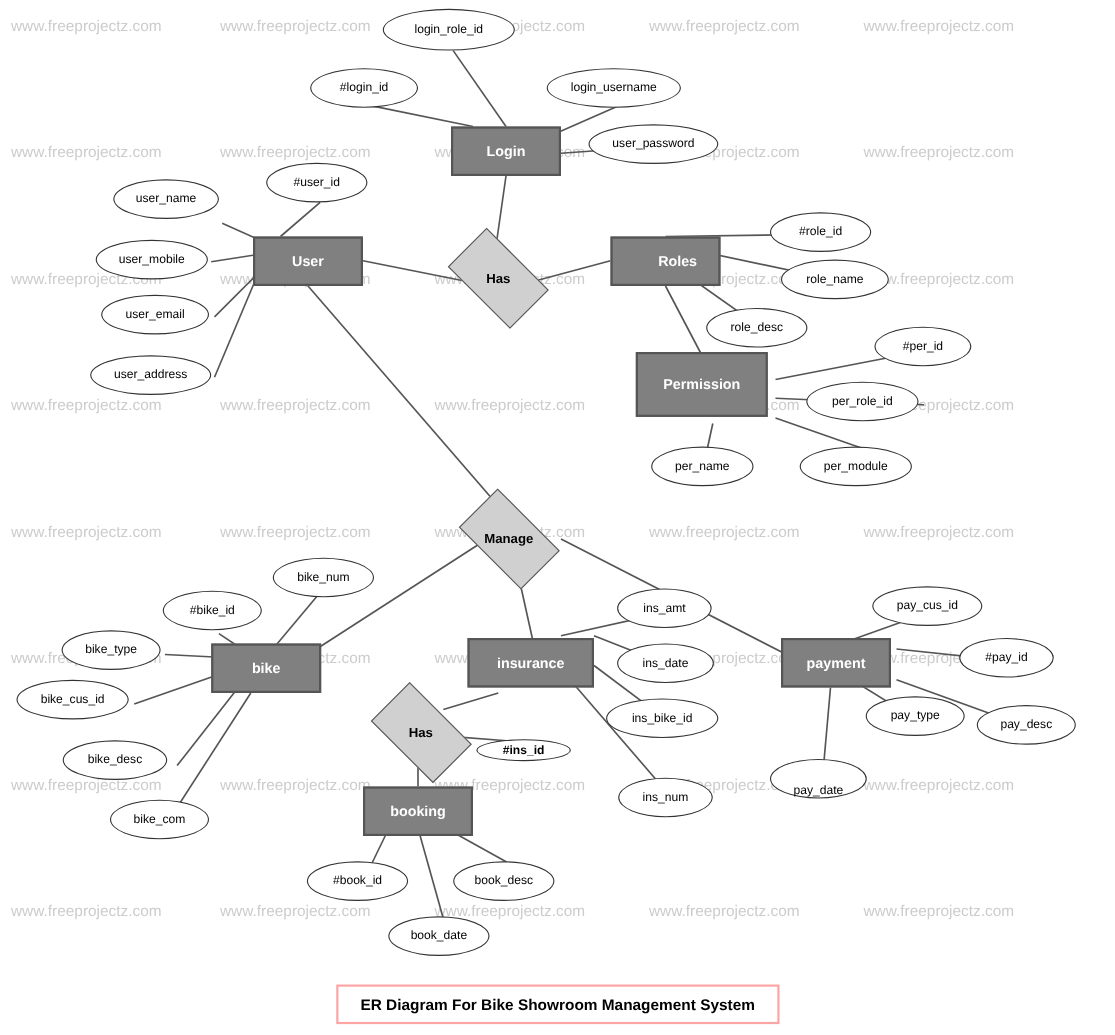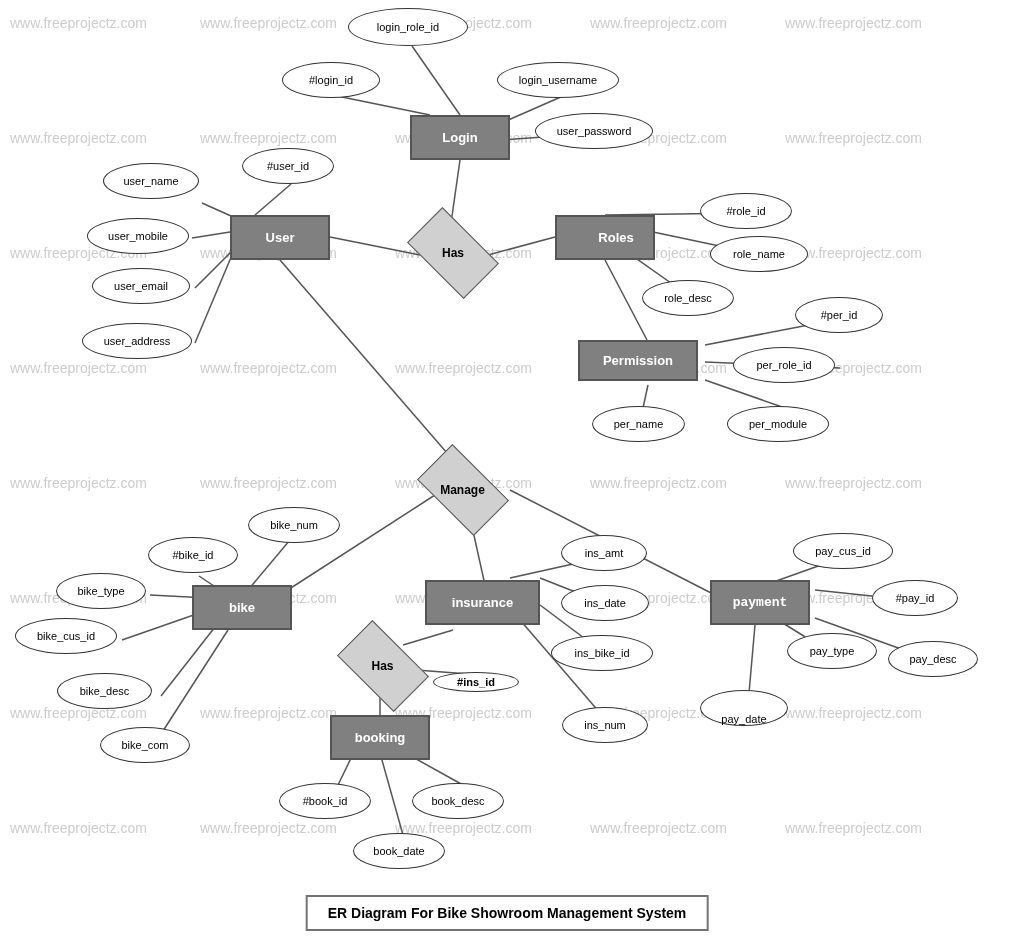--- a/index.html
+++ b/index.html
@@ -87,21 +87,21 @@
       font-size: 12px;
       font-weight: bold;
       color: #000;
     }
 
     .caption-box {
       position: absolute;
       bottom: 10px;
       left: 50%;
       transform: translateX(-50%);
-      border: 2px solid #737373;
+      border: 2px solid #fca5a5;
       padding: 8px 20px;
       font-size: 14px;
       font-weight: bold;
       background: #fff;
       z-index: 20;
       white-space: nowrap;
     }
   </style>
 </head>
 <body>
@@ -224,33 +224,33 @@
   </div>
 
   <div class="entity" style="left:230px; top:215px; width:100px; height:45px;">
     <span>User</span>
   </div>
 
   <div class="entity" style="left:555px; top:215px; width:100px; height:45px;padding-left:22px;">
     <span>Roles</span>
   </div>
 
-  <div class="entity" style="left:578px; top:340px; width:120px; height:41px;">
+  <div class="entity" style="left:578px; top:320px; width:120px; height:59px;">
     <span>Permission</span>
   </div>
 
   <div class="entity" style="left:192px; top:585px; width:100px; height:45px;">
     <span>bike</span>
   </div>
 
   <div class="entity" style="left:425px; top:580px; width:115px; height:45px;">
     <span>insurance</span>
   </div>
 
-  <div class="entity" style="left:710px; top:580px; width:100px; height:45px;font-family:Liberation Mono, monospace;">
+  <div class="entity" style="left:710px; top:580px; width:100px; height:45px;">
     <span>payment</span>
   </div>
 
   <div class="entity" style="left:330px; top:715px; width:100px; height:45px;">
     <span>booking</span>
   </div>
 
   <div class="rel" style="left:408px; top:225px; width:90px; height:55px;">
     <div class="rel-diamond"></div>
     <span class="rel-label">Has</span>

